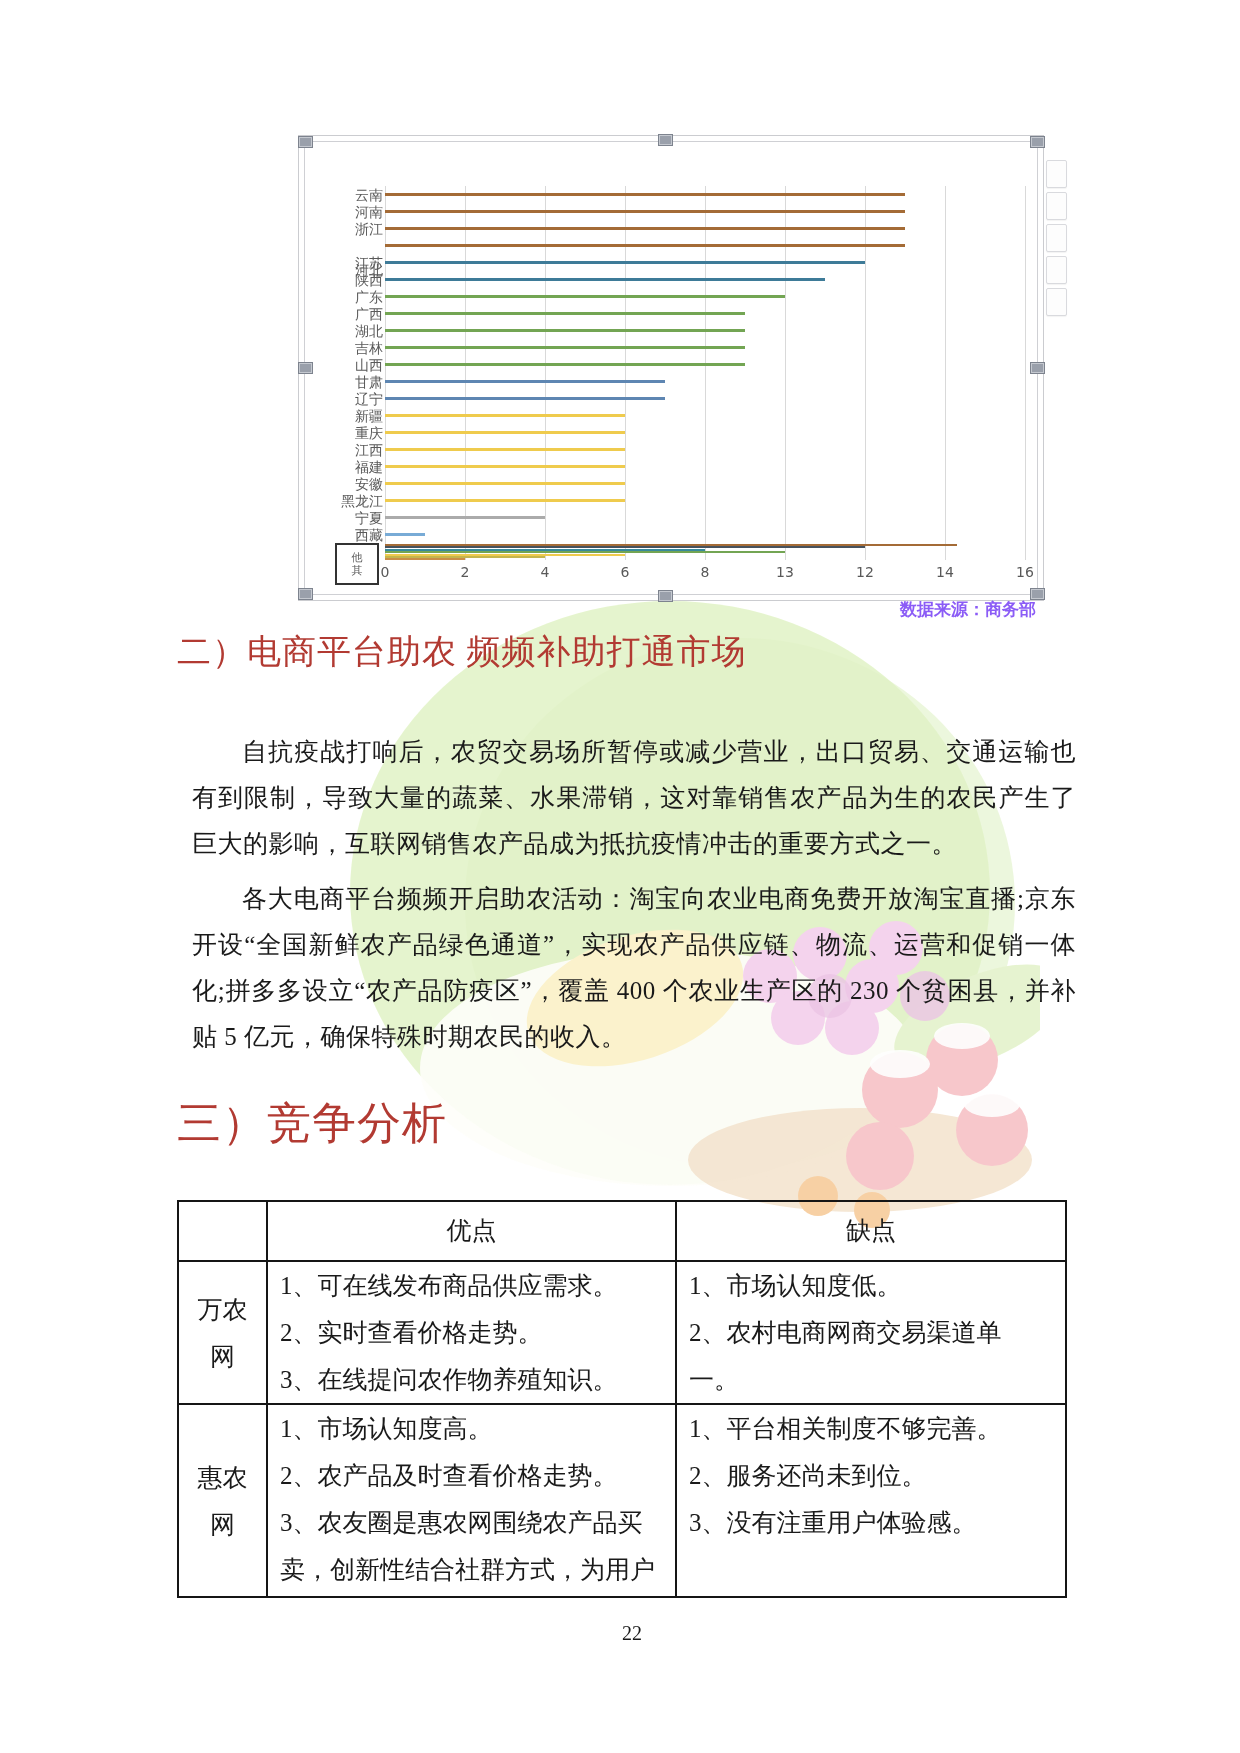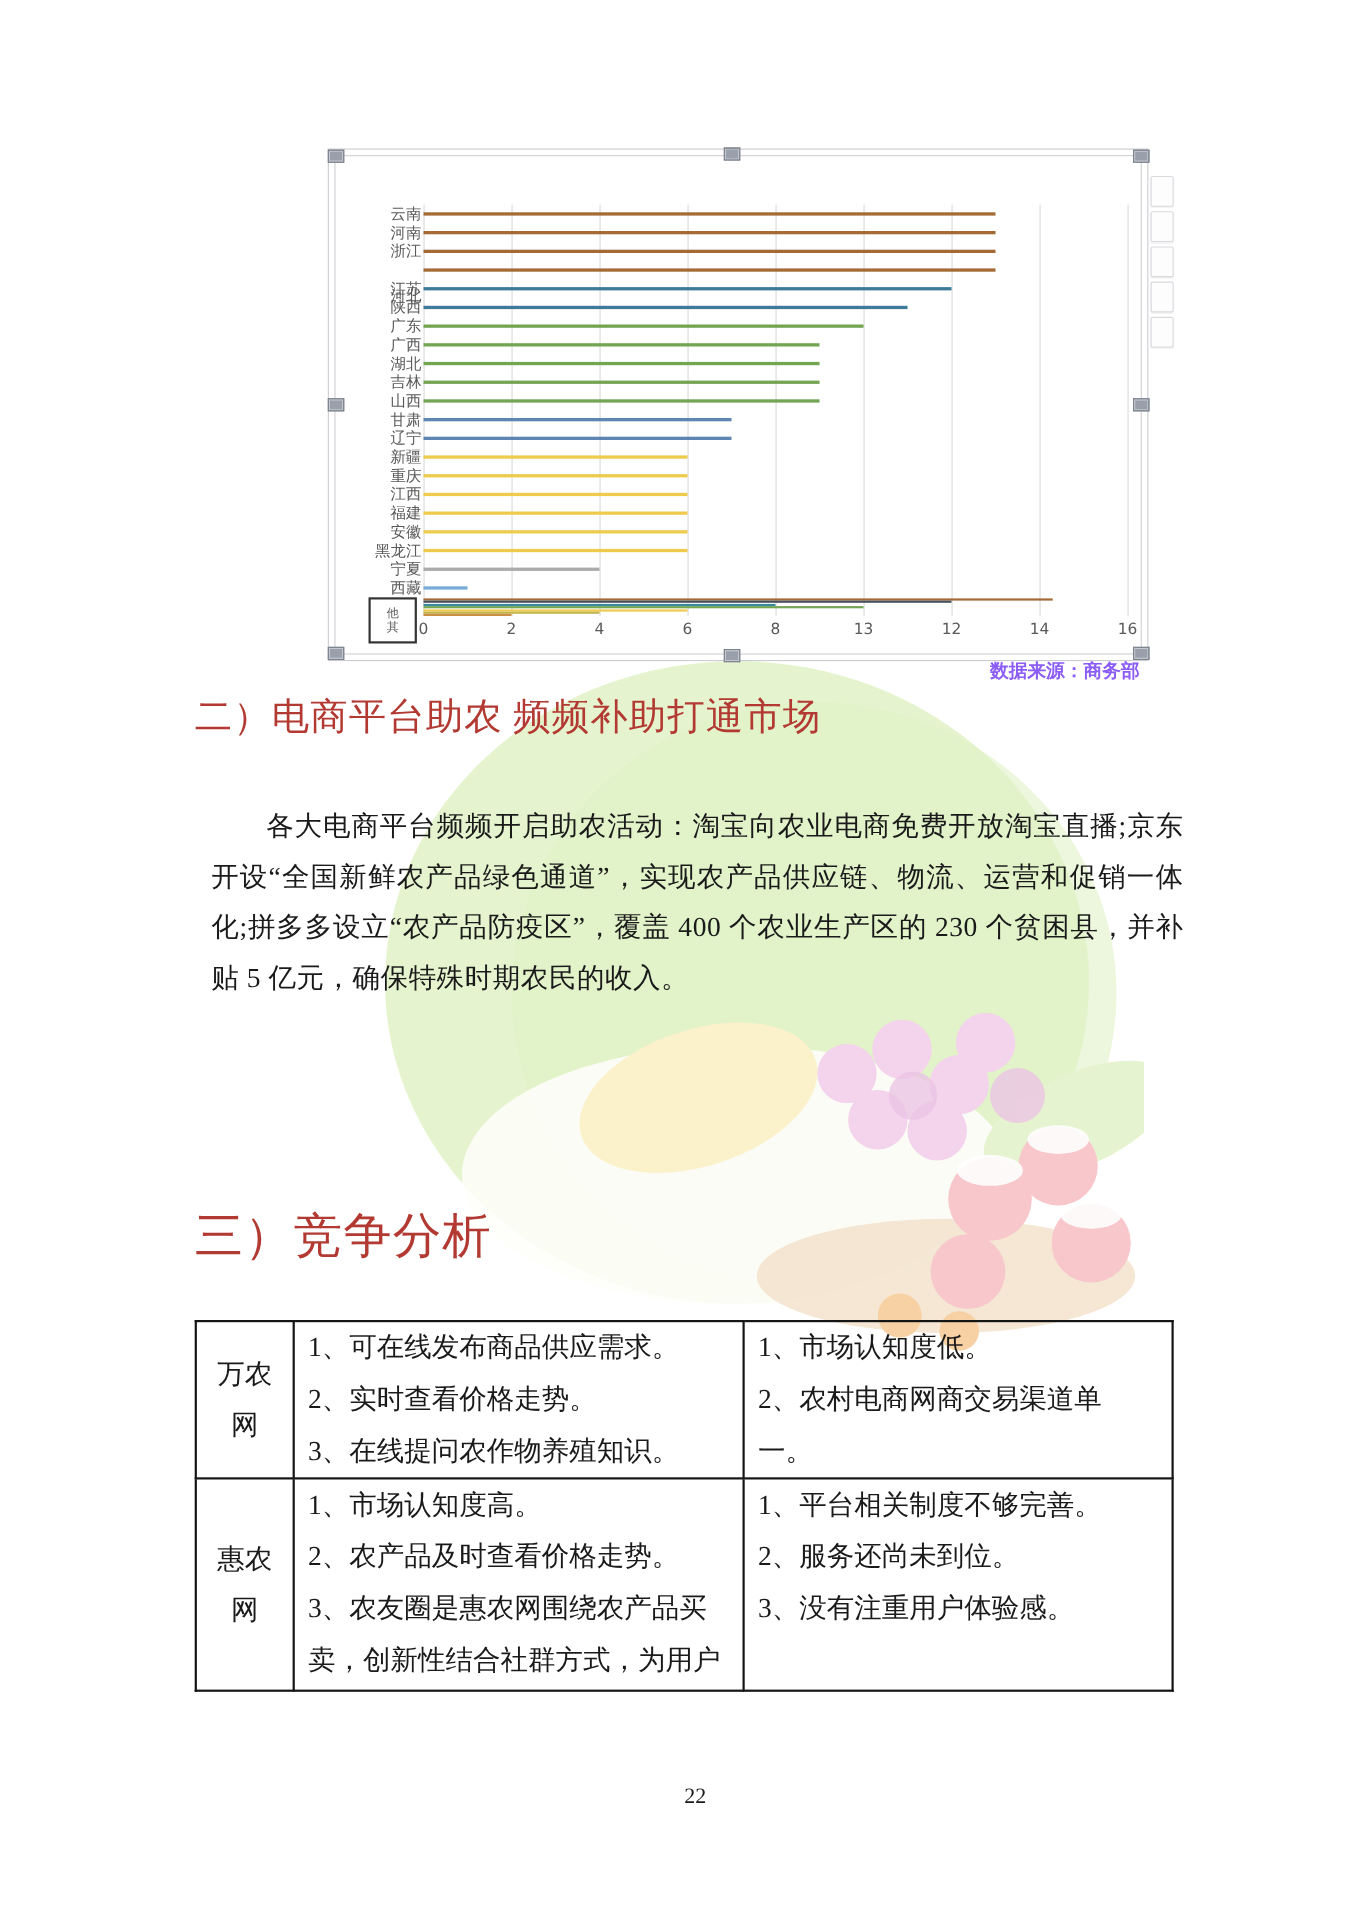--- a/index.html
+++ b/index.html
@@ -173,32 +173,38 @@
   <div class="side-btn" style="top:35px;"></div>
   <div class="side-btn" style="top:67px;"></div>
   <div class="side-btn" style="top:99px;"></div>
   <div class="side-btn" style="top:131px;"></div>
   <div class="side-btn" style="top:163px;"></div>
 </div>
 
 <h2 id="sec2-heading" class="h-red" style="margin:0;">二）电商平台助农 频频补助打通市场</h2>
 
 <div id="para-block">
+  <p>自抗疫战打响后，农贸交易场所暂停或减少营业，出口贸易、交通运输也有到限制，导致大量的蔬菜、水果滞销，这对靠销售农产品为生的农民产生了巨大的影响，互联网销售农产品成为抵抗疫情冲击的重要方式之一。</p>
   <p>各大电商平台频频开启助农活动：淘宝向农业电商免费开放淘宝直播;京东开设“全国新鲜农产品绿色通道”，实现农产品供应链、物流、运营和促销一体化;拼多多设立“农产品防疫区”，覆盖 400 个农业生产区的 230 个贫困县，并补贴 5 亿元，确保特殊时期农民的收入。</p>
 </div>
 
 <h2 id="sec3-heading" class="h-red" style="margin:0;">三）竞争分析</h2>
 
 <table id="comparison-table">
   <colgroup>
       <col style="width:89px">
       <col style="width:409px">
       <col style="width:390px">
     </colgroup>
   <tbody>
+      <tr class="t-head">
+    <td></td>
+    <td>优点</td>
+    <td>缺点</td>
+  </tr>
   <tr class="t-row1">
     <td class="t-label"><span>万农网</span></td>
     <td class="t-items">
           <div>1、可在线发布商品供应需求。</div>
           <div>2、实时查看价格走势。</div>
           <div>3、在线提问农作物养殖知识。</div>
         </td>
     <td class="t-items cons">
           <div>1、市场认知度低。</div>
           <div>2、农村电商网商交易渠道单一。</div>

